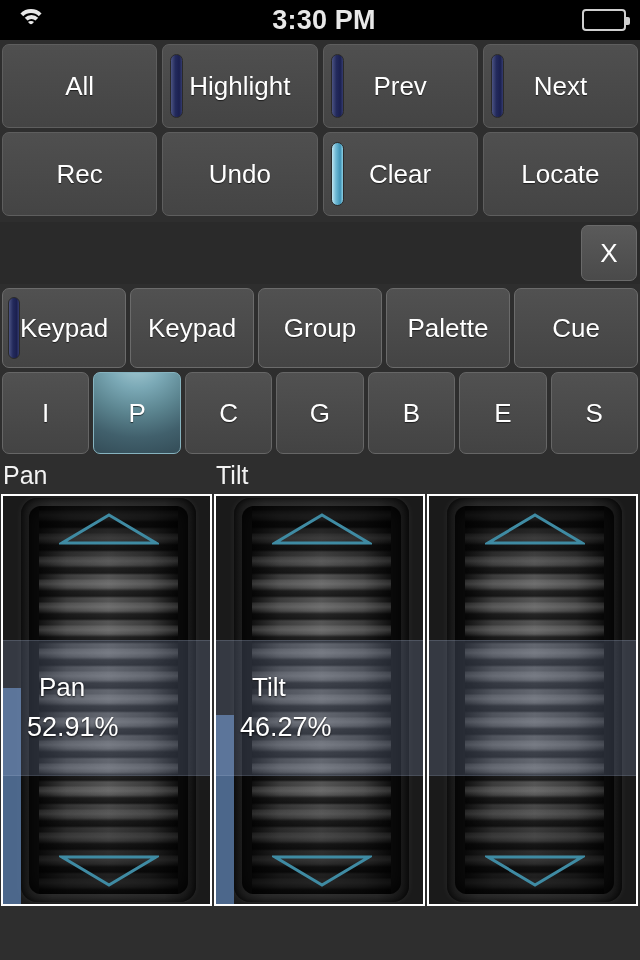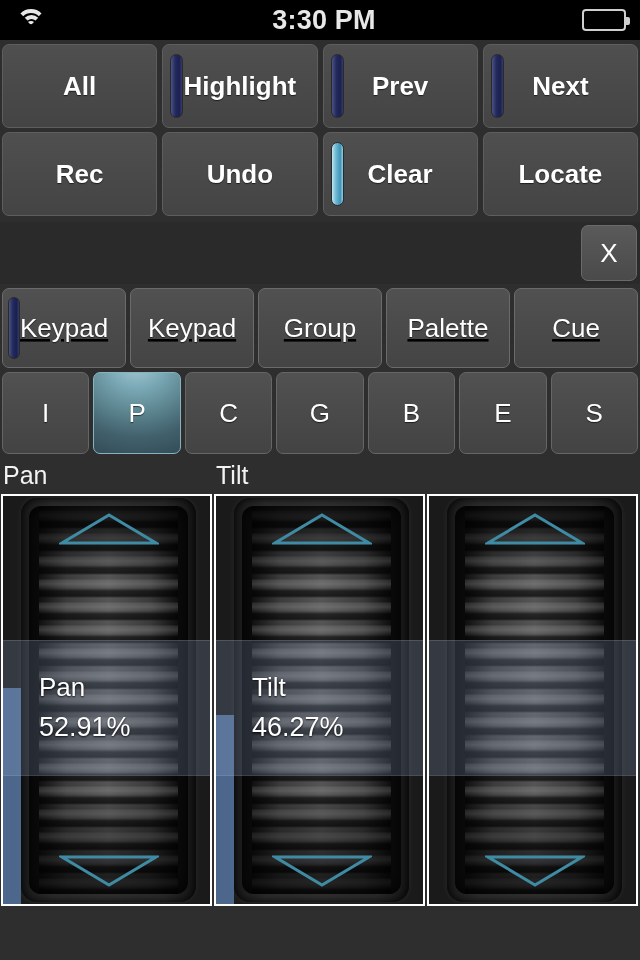--- a/index.html
+++ b/index.html
@@ -41,21 +41,21 @@
   }
 
   
   .banner {
     height: 52px; background: linear-gradient(#849a6e, #74905f);
     border-bottom: 1px solid #3a3a3a;
     display: flex; align-items: center; color: #fff; font-size: 25px; padding-left: 4px;
   }
 
   
-  .btnrow { display: flex; padding: 0 2px; gap: 5px; margin-top: 4px; font-weight: bold; }
+  .btnrow { display: flex; padding: 0 2px; gap: 5px; margin-top: 4px; }
   .cbtn {
     position: relative; flex: 1; height: 84px;
     background: linear-gradient(#4f4f4f, #444444);
     border: 1px solid #5e5e5e; border-radius: 7px;
     color: #fff; font-size: 26px;
     display: flex; align-items: center; justify-content: center;
     text-shadow: 0 1px 1px rgba(0,0,0,.6);
   }
   .cbtn .led {
     position: absolute; left: 7px; top: 9px; width: 13px; height: 64px;
@@ -71,21 +71,21 @@
   }
   .cmdtext { flex:1; color:#ddd; font-size:24px; padding-left:8px; }
   .xbtn {
     width: 56px; height: 56px; border-radius: 7px;
     background: linear-gradient(#5a5a5a,#4a4a4a);
     border: 1px solid #6a6a6a; color: #fff; font-size: 26px;
     display: flex; align-items: center; justify-content: center;
   }
 
   
-  .moderow { display:flex; padding: 0 2px; gap: 4px; margin-top: 4px; text-decoration: underline; }
+  .moderow { display:flex; padding: 0 2px; gap: 4px; margin-top: 4px; }
   .mbtn {
     position: relative; flex: 1; height: 80px;
     background: linear-gradient(#515151,#444);
     border: 1px solid #6b6b6b; border-radius: 7px;
     color:#fff; font-size: 26px;
     display:flex; align-items:center; justify-content:center;
     text-shadow: 0 1px 1px rgba(0,0,0,.6);
   }
   .mbtn .led { position:absolute; left:5px; top:8px; width:12px; height:62px; border-radius:6px; border:1px solid #2a2a2a;}
 
@@ -154,21 +154,21 @@
     background: #5675a0; opacity: .85;
   }
   
   .band {
     position:absolute; left: 0; right: 0; height: 136px;
     background: rgba(150,170,210,0.22);
     border-top: 1px solid rgba(190,205,230,.18);
     border-bottom: 1px solid rgba(190,205,230,.14);
   }
   .band .btxt { position:absolute; left: 36px; top: 26px; color:#fff; font-size: 26px; line-height: 40px; text-shadow: 0 1px 2px rgba(0,0,0,.8); }
-  .band .bval { position:absolute; left: 36px; top: 66px; color:#fff; font-size: 27px; line-height: 40px; text-shadow: 0 1px 2px rgba(0,0,0,.8); }
+  .band .bval { position:absolute; left: 24px; top: 66px; color:#fff; font-size: 27px; line-height: 40px; text-shadow: 0 1px 2px rgba(0,0,0,.8); }
   .triw { position:absolute; left:50%; transform:translateX(-50%); }
   .triw svg { display:block; }
 </style>
 </head>
 <body>
 
 <div id="app">
 
   <div class="statusbar">
     <span class="sb-wifi">

